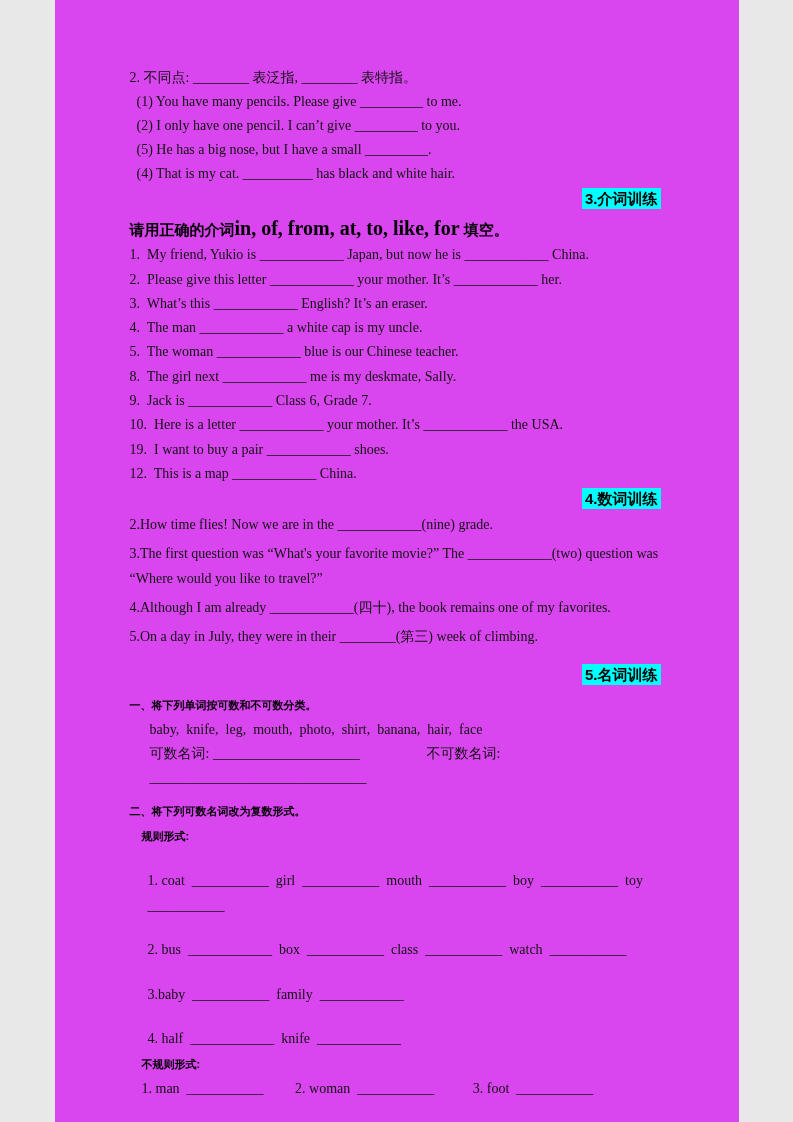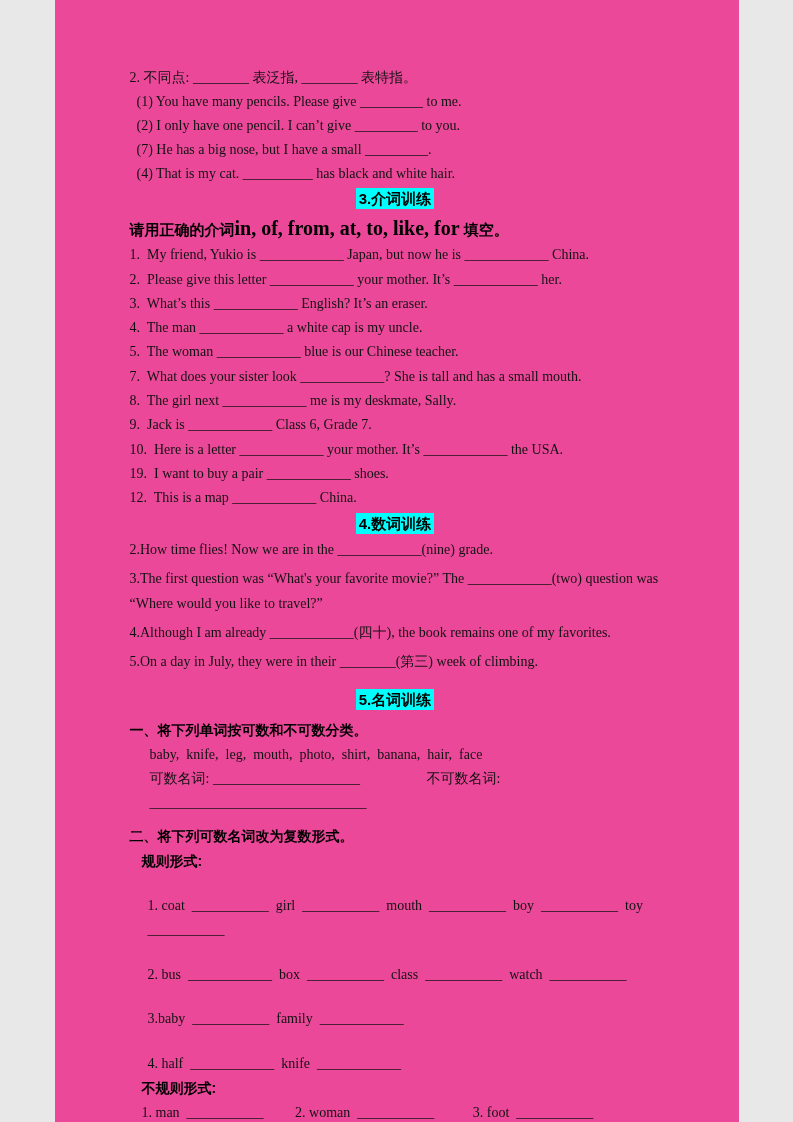--- a/index.html
+++ b/index.html
@@ -1,39 +1,39 @@
 <!DOCTYPE html>
 <html><head>
 <meta charset="utf-8">
 <style>
   html, body { margin: 0; padding: 0; background: #e8e8e8; }
   .page {
     position: relative;
     width: 684px;
     height: 1122px;
     margin: 0 auto;
-    background: #ec4899;
+    background: #d946ef;
     box-sizing: border-box;
     padding: 66px 78px 8px 75px;
     font-family: "Liberation Serif", "DejaVu Serif", serif;
     font-size: 14px;
     color: #111111;
     overflow: hidden;
   }
   .line {
     margin: 0;
     line-height: 24px;
     white-space: pre-wrap;
   }
   .indent-sub   { padding-left: 7px; }
   .indent-20    { padding-left: 20px; }
   .indent-18    { padding-left: 18px; margin-top: 20px; }
   .indent-12    { padding-left: 12px; }
   .header-row {
-    text-align: center;
+    text-align: right;
     line-height: 24px;
     margin: 2px 0 0 0;
   }
   .hl {
     display: inline-block;
     background: #00ffff;
     color: #000000;
     font-weight: bold;
     font-size: 15px;
     font-family: "Liberation Sans", "DejaVu Sans", sans-serif;
@@ -49,21 +49,21 @@
   }
   .en-bold {
     font-family: "Liberation Serif", "DejaVu Serif", serif;
     font-weight: bold;
     font-size: 20px;
     color: #000000;
   }
   .title-bold {
     font-family: "Liberation Sans", "DejaVu Sans", sans-serif;
     font-weight: bold;
-    font-size: 14px;
+    font-size: 11px;
     color: #000000;
     line-height: 25px;
   }
   .sec-prepositions .line { line-height: 24.3px; }
   .sec-numerals .line { line-height: 25px; margin-bottom: 4px; }
   .sec-numerals { margin-top: 2px; }
   .instruction { margin-top: 4px; line-height: 26px; }
   .nouns-header-row { margin-top: 15px; }
   .part-title { margin-top: 5px; }
   .part2-title { margin-top: 9px; }
@@ -71,35 +71,34 @@
 </style>
 </head>
 <body>
 
 <div class="page">
 
   <section class="sec-articles">
     <p class="line">2. 不同点: ________ 表泛指, ________ 表特指。</p>
     <p class="line indent-sub">(1) You have many pencils. Please give _________ to me.</p>
     <p class="line indent-sub">(2) I only have one pencil. I can’t give _________ to you.</p>
-    <p class="line indent-sub">(7) He has a big nose, but I have a small _________.</p>
+    <p class="line indent-sub">(5) He has a big nose, but I have a small _________.</p>
     <p class="line indent-sub">(4) That is my cat. __________ has black and white hair.</p>
   </section>
 
   <section class="sec-prepositions">
     <div class="header-row">
       <span class="hl">3.介词训练</span>
     </div>
     <p class="line instruction"><span class="cn-bold">请用正确的介词</span><span class="en-bold">in, of, from, at, to, like, for</span><span class="cn-bold"> 填空。</span></p>
     <p class="line">1.  My friend, Yukio is ____________ Japan, but now he is ____________ China.</p>
     <p class="line">2.  Please give this letter ____________ your mother. It’s ____________ her.</p>
     <p class="line">3.  What’s this ____________ English? It’s an eraser.</p>
     <p class="line">4.  The man ____________ a white cap is my uncle.</p>
     <p class="line">5.  The woman ____________ blue is our Chinese teacher.</p>
-    <p class="line">7.  What does your sister look ____________? She is tall and has a small mouth.</p>
     <p class="line">8.  The girl next ____________ me is my deskmate, Sally.</p>
     <p class="line">9.  Jack is ____________ Class 6, Grade 7.</p>
     <p class="line">10.  Here is a letter ____________ your mother. It’s ____________ the USA.</p>
     <p class="line">19.  I want to buy a pair ____________ shoes.</p>
     <p class="line">12.  This is a map ____________ China.</p>
   </section>
 
   <section class="sec-numerals">
     <div class="header-row">
       <span class="hl">4.数词训练</span>

